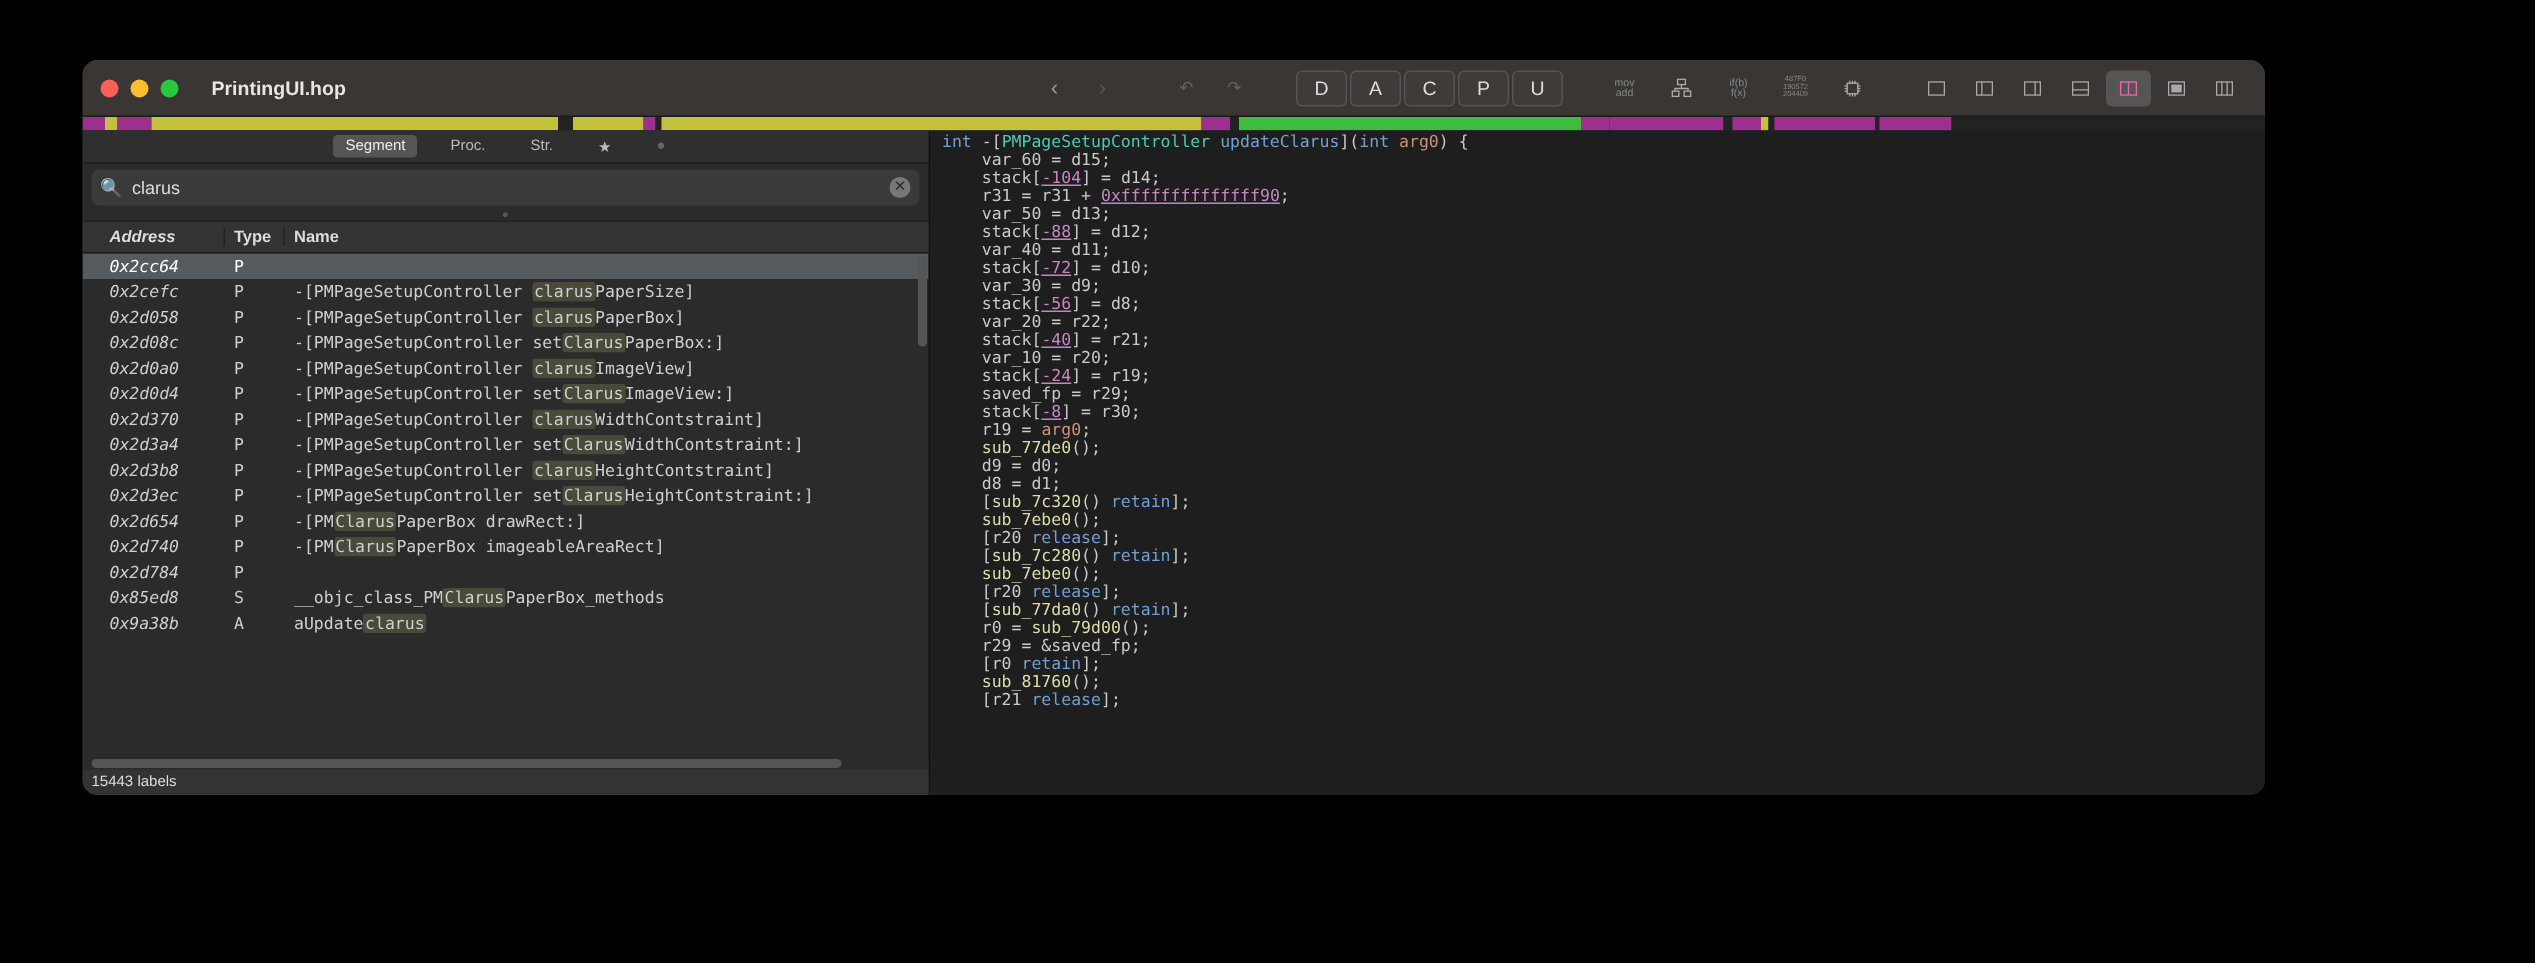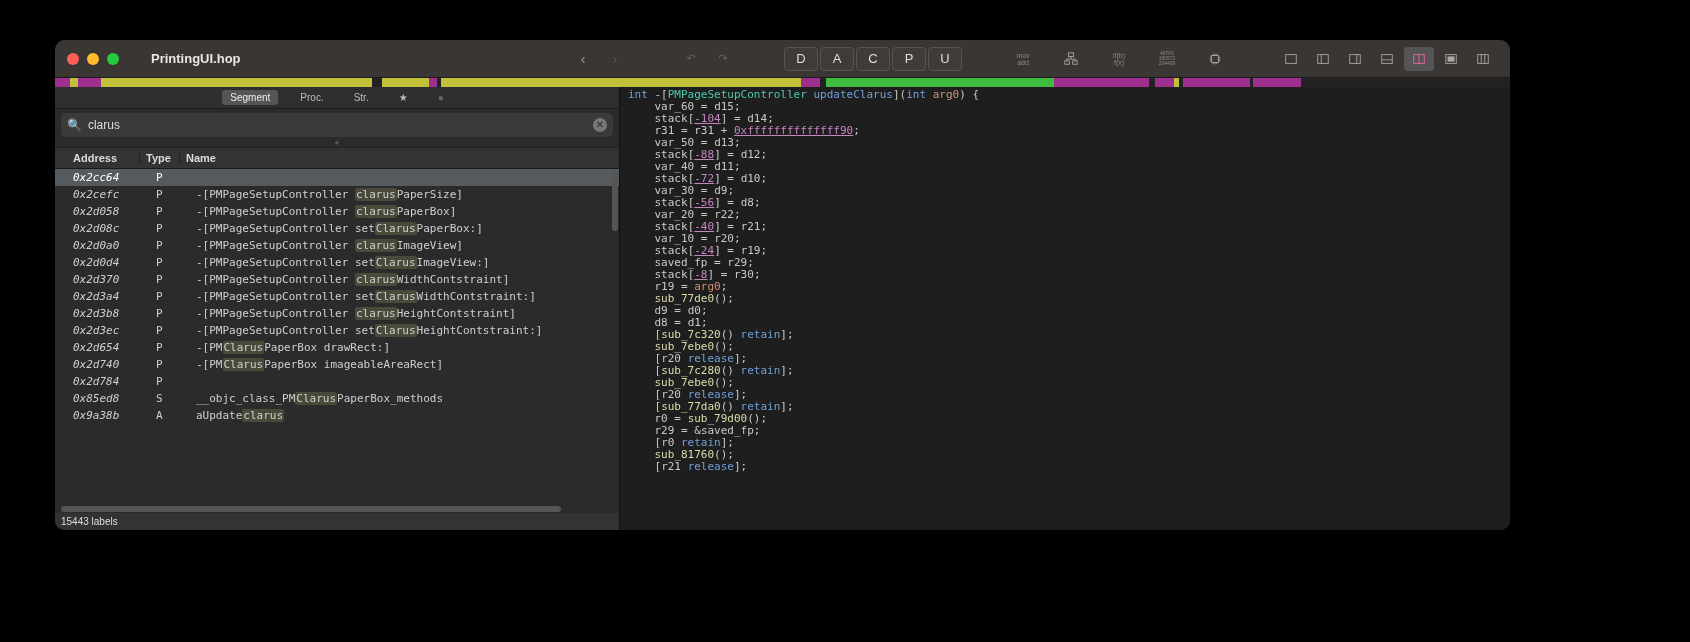--- a/index.html
+++ b/index.html
@@ -25,21 +25,21 @@
     display: flex;
     flex-direction: column;
   }
   
   .titlebar {
     height: 38px;
     background: #3a3633;
     display: flex;
     align-items: center;
     padding: 0 12px;
-    gap: 18px;
+    gap: 8px;
     border-bottom: 1px solid #1a1a1a;
   }
   .traffic {
     display: flex;
     gap: 8px;
     align-items: center;
     margin-right: 14px;
   }
   .traffic span {
     width: 12px; height: 12px; border-radius: 50%;
@@ -157,21 +157,21 @@
     display: flex;
     height: 22px;
     background: #333;
     border-top: 1px solid #222;
     border-bottom: 1px solid #1a1a1a;
     font-size: 11px;
     font-weight: 600;
     color: #ddd;
     align-items: center;
   }
-  .col-addr { width: 85px; padding-left: 18px; border-right: 1px solid #222; }
+  .col-addr { width: 95px; padding-left: 18px; border-right: 1px solid #222; font-style: italic; }
   .col-type { width: 40px; padding-left: 6px; border-right: 1px solid #222; }
   .col-name { flex: 1; padding-left: 6px; }
   .tbody {
     flex: 1;
     overflow-y: auto;
     position: relative;
   }
   .row {
     display: flex;
     height: 17px;

